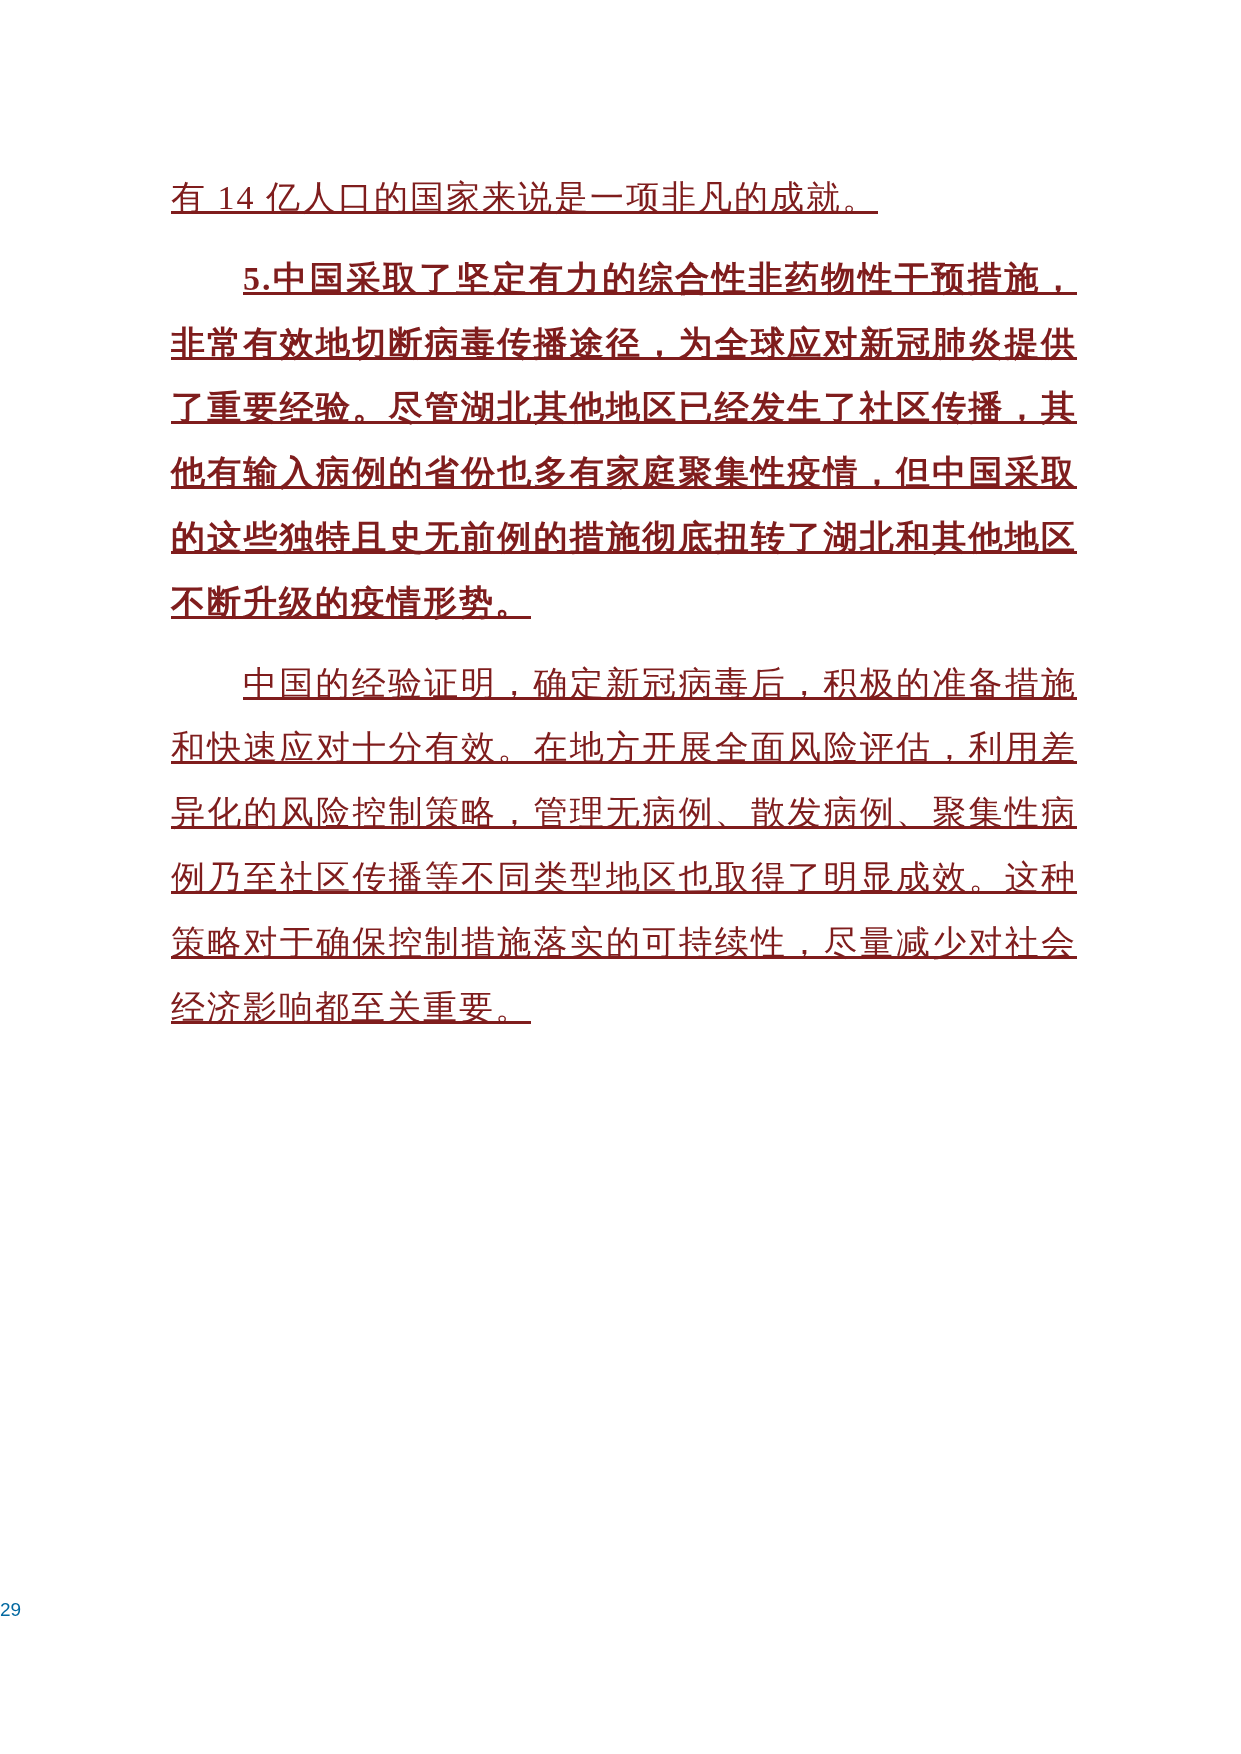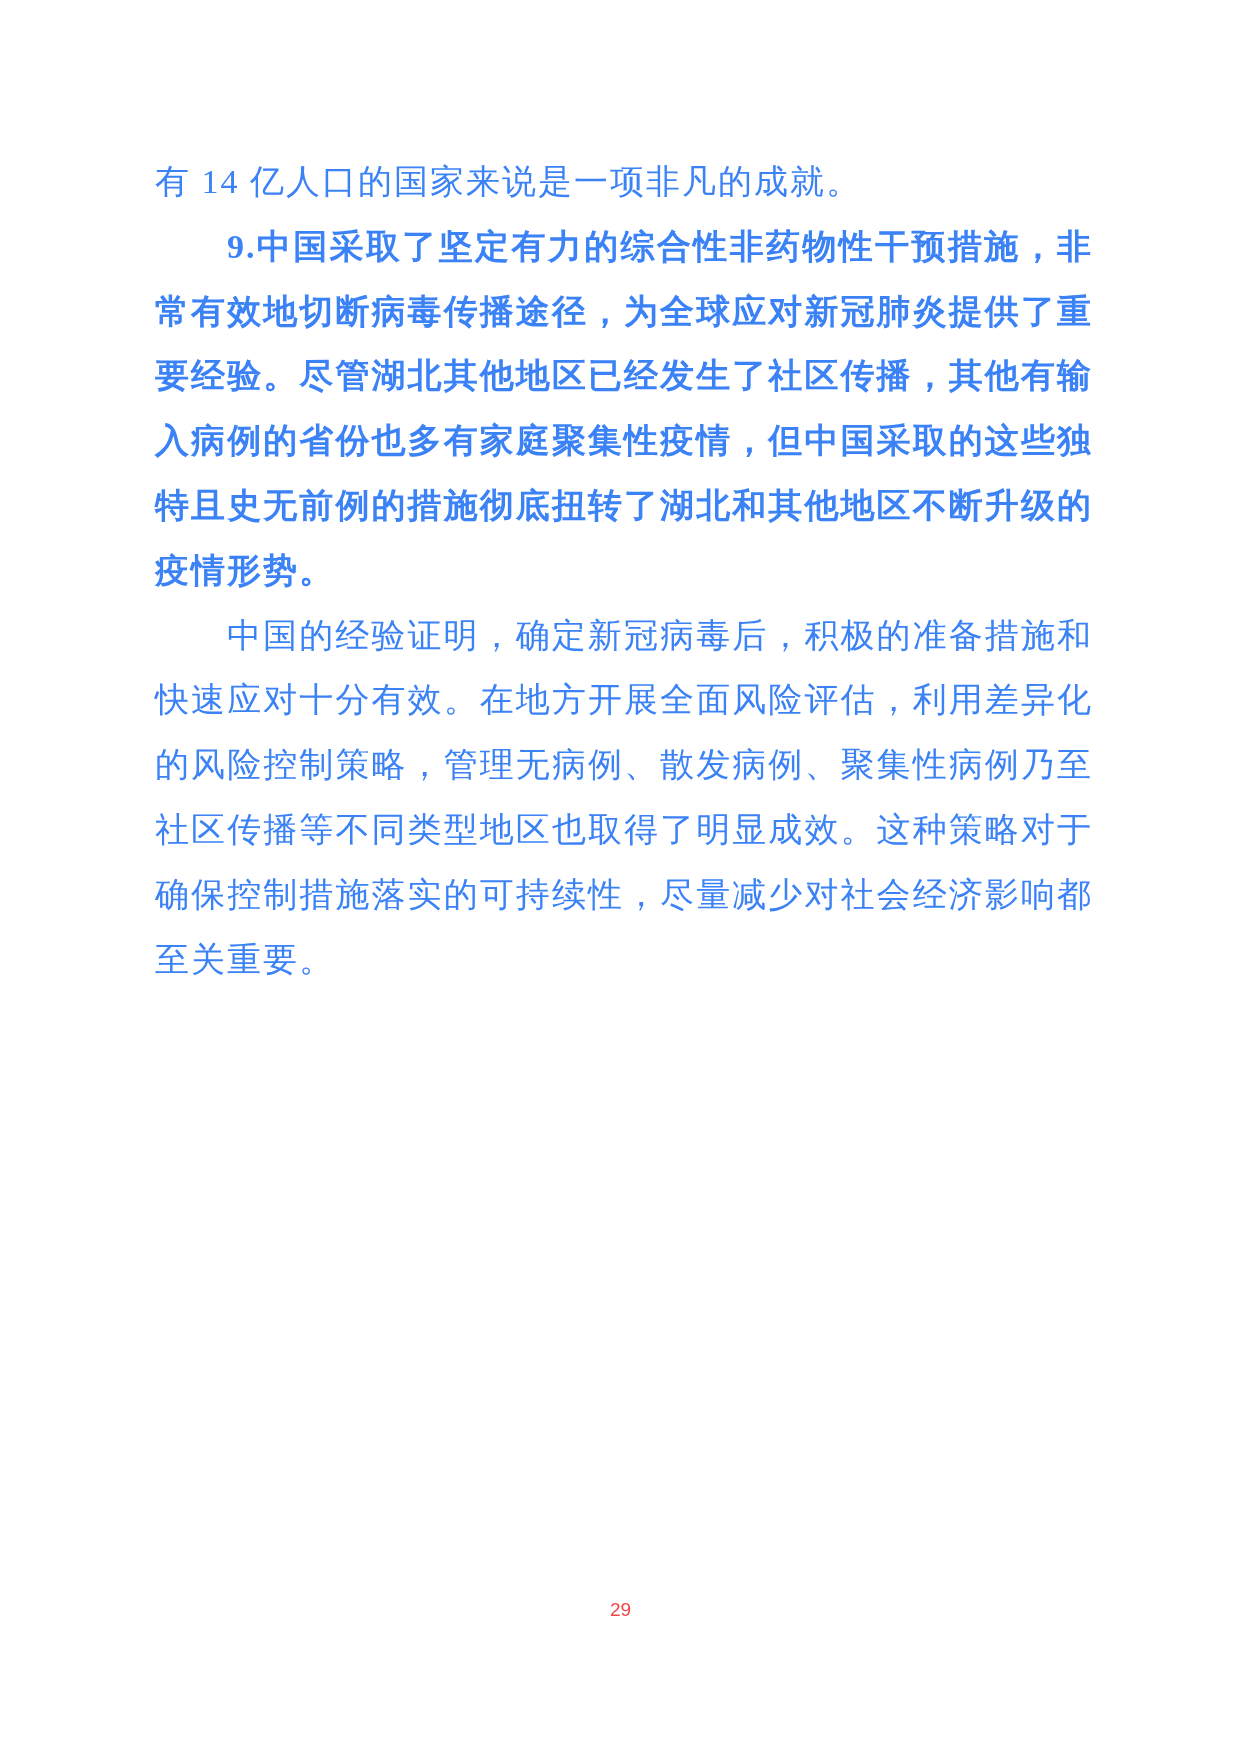--- a/index.html
+++ b/index.html
@@ -16,52 +16,53 @@
     font-family: "Liberation Serif", serif;
     color: #000000;
   }
   .content {
     position: absolute;
     left: 155px;
     top: 150px;
     width: 938px;
   }
   .para {
-    margin: 0;
+    margin: 16px;
     padding: 0;
     font-size: 34px;
     line-height: 64.8px;
     letter-spacing: 2px;
     text-align: justify;
     text-justify: inter-character;
-    color: #3b82f6;
+    color: #7f1d1d;
     word-break: break-all;
+    text-decoration: underline;
   }
   .para.indent {
     text-indent: 72px;
   }
   .para.bold {
     font-weight: bold;
   }
   .footer-pagenum {
     position: absolute;
     top: 1598px;
     left: 0;
     width: 100%;
-    text-align: center;
+    text-align: left;
     font-size: 19px;
     line-height: 24px;
     letter-spacing: 0;
-    color: #ef4444;
+    color: #0369a1;
     font-family: "Liberation Sans", sans-serif;
   }
 </style>
 </head>
 <body>
 
 <div class="page">
   <div class="content">
     <p class="para">有 14 亿人口的国家来说是一项非凡的成就。</p>
-    <p class="para bold indent">9.中国采取了坚定有力的综合性非药物性干预措施，非常有效地切断病毒传播途径，为全球应对新冠肺炎提供了重要经验。尽管湖北其他地区已经发生了社区传播，其他有输入病例的省份也多有家庭聚集性疫情，但中国采取的这些独特且史无前例的措施彻底扭转了湖北和其他地区不断升级的疫情形势。</p>
+    <p class="para bold indent">5.中国采取了坚定有力的综合性非药物性干预措施，非常有效地切断病毒传播途径，为全球应对新冠肺炎提供了重要经验。尽管湖北其他地区已经发生了社区传播，其他有输入病例的省份也多有家庭聚集性疫情，但中国采取的这些独特且史无前例的措施彻底扭转了湖北和其他地区不断升级的疫情形势。</p>
     <p class="para indent">中国的经验证明，确定新冠病毒后，积极的准备措施和快速应对十分有效。在地方开展全面风险评估，利用差异化的风险控制策略，管理无病例、散发病例、聚集性病例乃至社区传播等不同类型地区也取得了明显成效。这种策略对于确保控制措施落实的可持续性，尽量减少对社会经济影响都至关重要。</p>
   </div>
   <div class="footer-pagenum">29</div>
 </div>
 
 </body></html>

